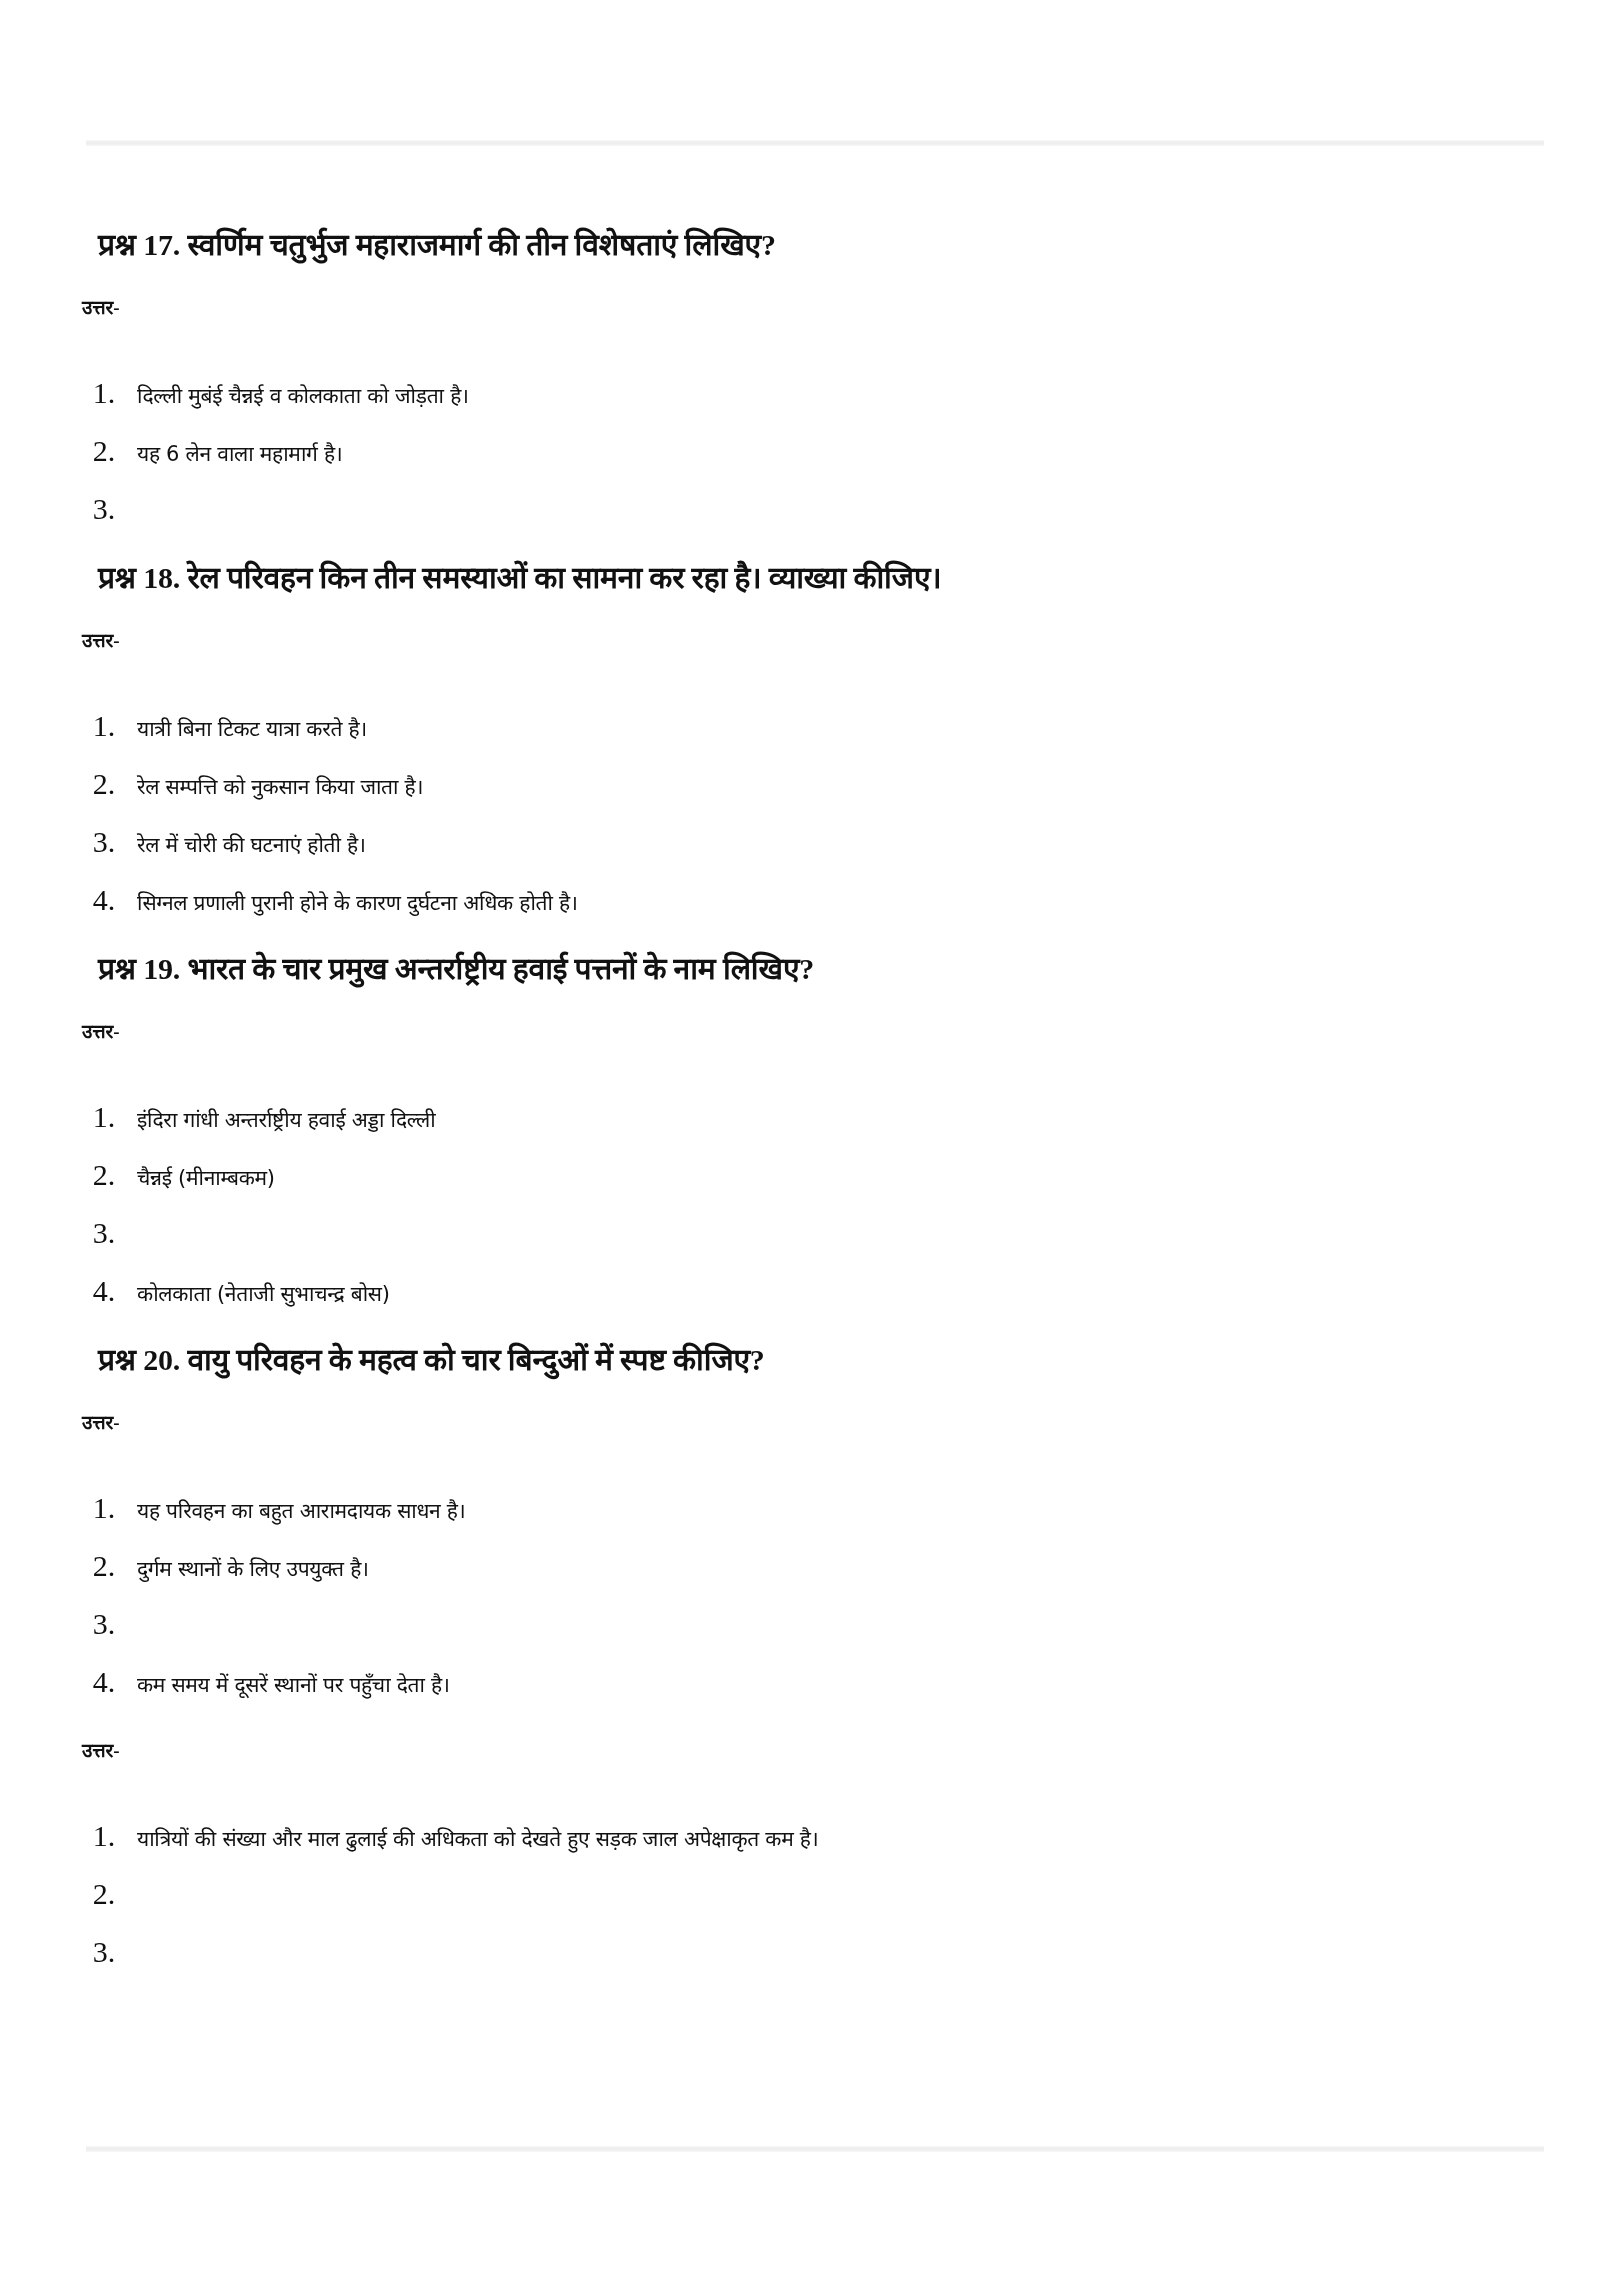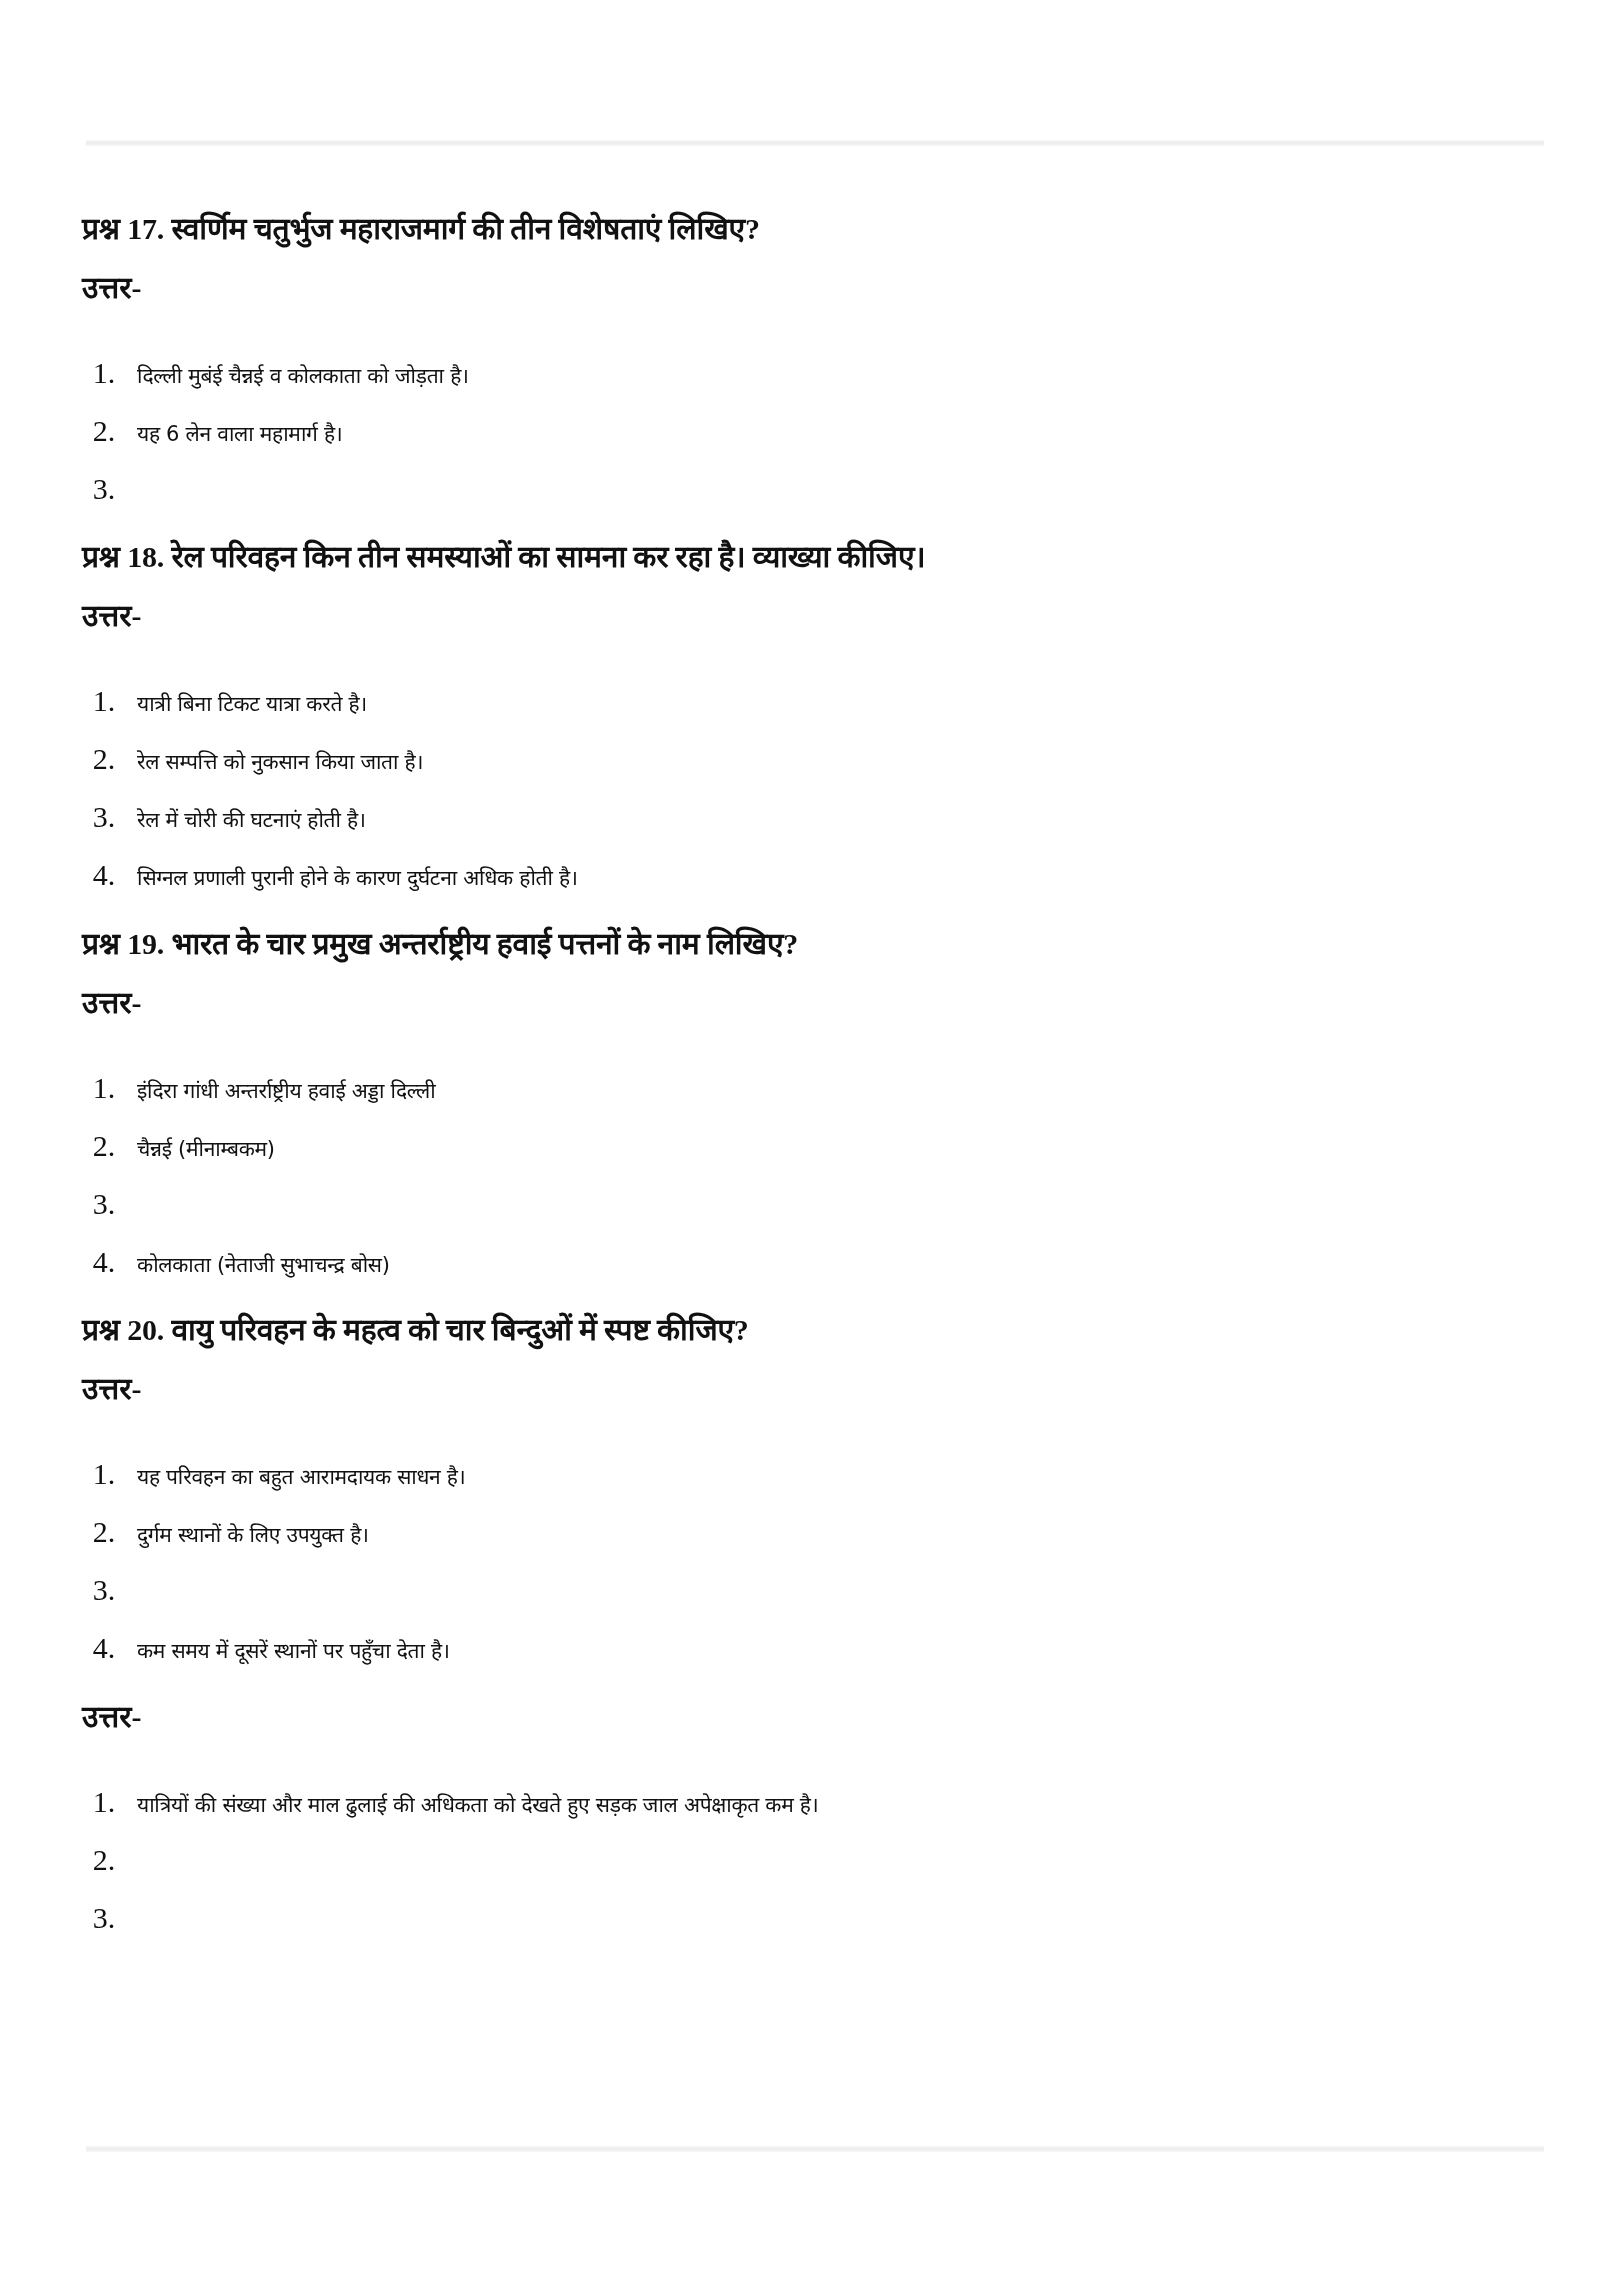--- a/index.html
+++ b/index.html
@@ -32,27 +32,27 @@
     width: 1470px;
   }
   .qa {
     margin: 0;
   }
   .question {
     font-family: "Liberation Serif", "DejaVu Serif", serif;
     font-weight: bold;
     font-size: 30px;
     line-height: 47px;
-    margin: 0;
+    margin: 16px;
     letter-spacing: -0.2px;
   }
   .answer-label {
     font-family: "Liberation Serif", "DejaVu Serif", serif;
     font-weight: bold;
-    font-size: 30px;
+    font-size: 19px;
     line-height: 47px;
     margin: 11.8px 0 0 0;
   }
   ol.answers {
     list-style: none;
     margin: 33px 0 0 0;
     padding: 0;
   }
   ol.answers li {
     display: flex;

